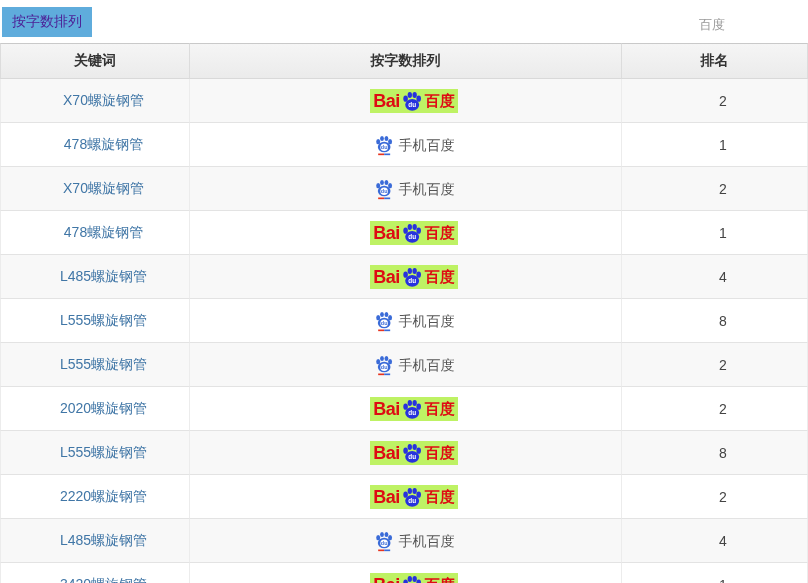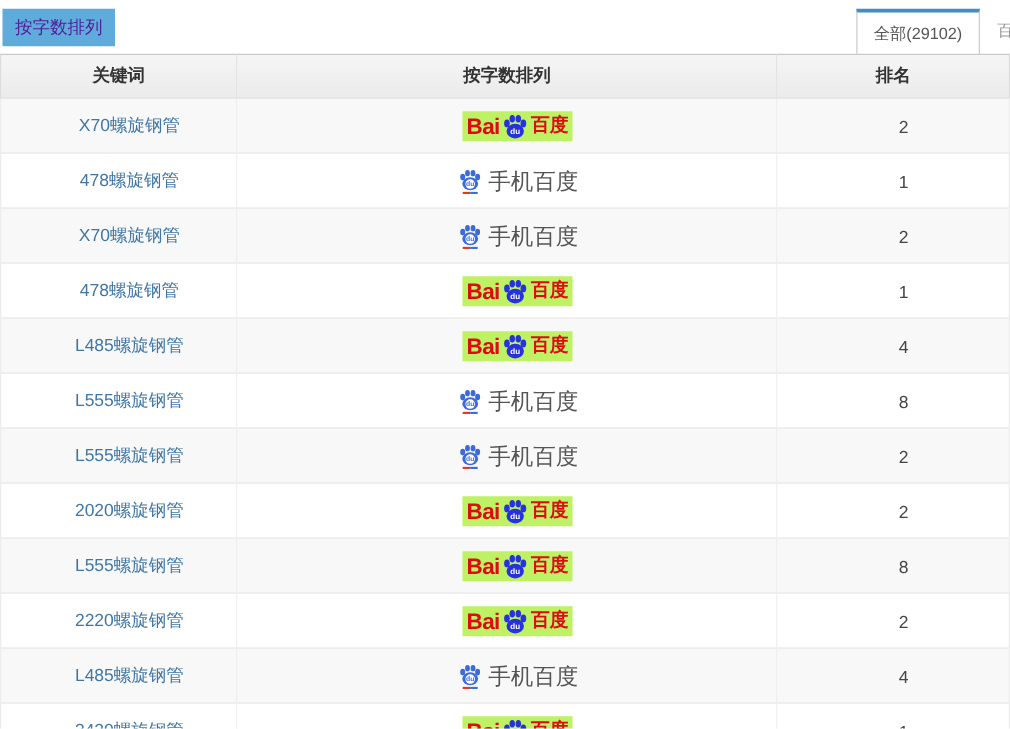--- a/index.html
+++ b/index.html
@@ -62,31 +62,30 @@
     line-height:1;vertical-align:middle;
   }
   .baidu-logo .bai{
     color:#DE0B13;font-weight:bold;font-size:18px;letter-spacing:-0.5px;
   }
   .baidu-logo svg{margin:0 0 0 1px;display:block;}
   .baidu-logo .bd-cn{color:#DE0B13;font-weight:bold;font-size:15px;margin-left:2px;}
   
   .mobile-baidu{display:inline-flex;align-items:center;vertical-align:middle;line-height:1;}
   .mobile-baidu svg{display:block;margin-right:5px;}
-  .mobile-baidu .mb-label{color:#555;font-size:18px;}
+  .mobile-baidu .mb-label{color:#555;font-size:14px;}
 </style>
 </head>
 <body>
 
 <div id="screen">
 
   <button id="btn-sort-chars" class="sort-btn">按字数排列</button>
 
   <div class="tabs">
-    <div class="tab active">全部(29102)</div>
     <div class="tab inactive">百度</div>
   </div>
 
   <table>
     <colgroup>
         <col class="c1">
         <col class="c2">
         <col class="c3">
       </colgroup>
     <thead>

